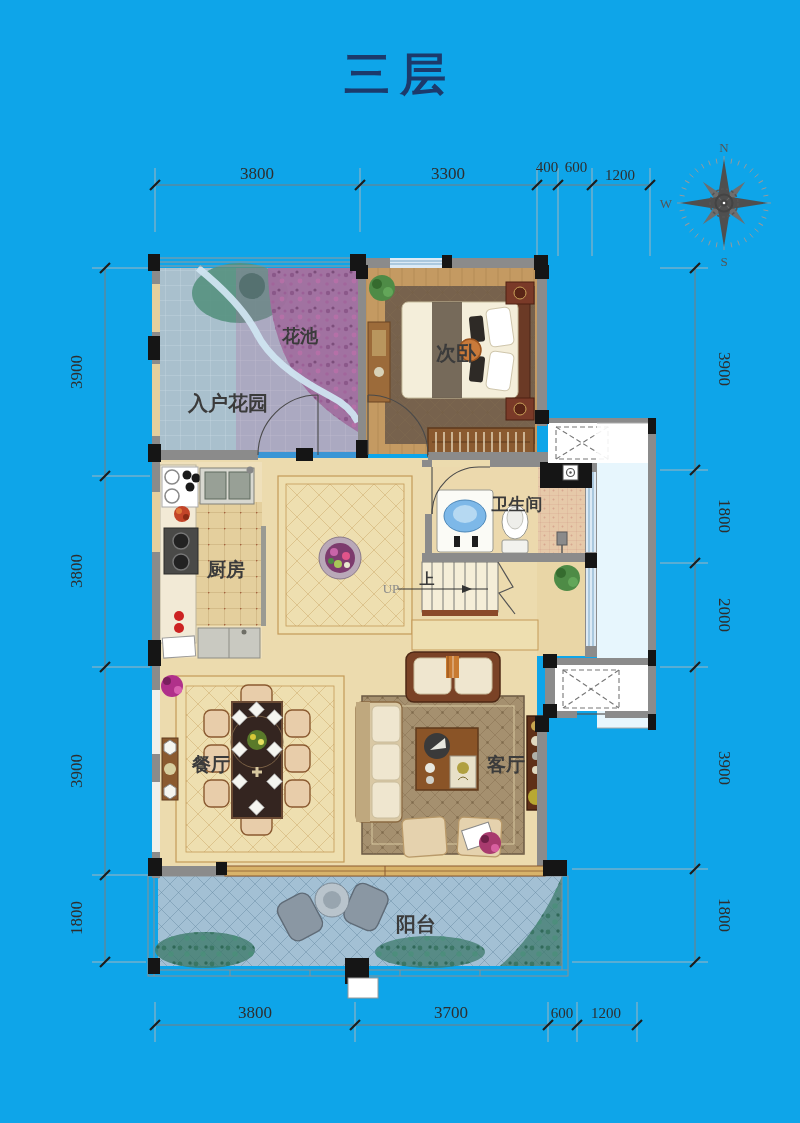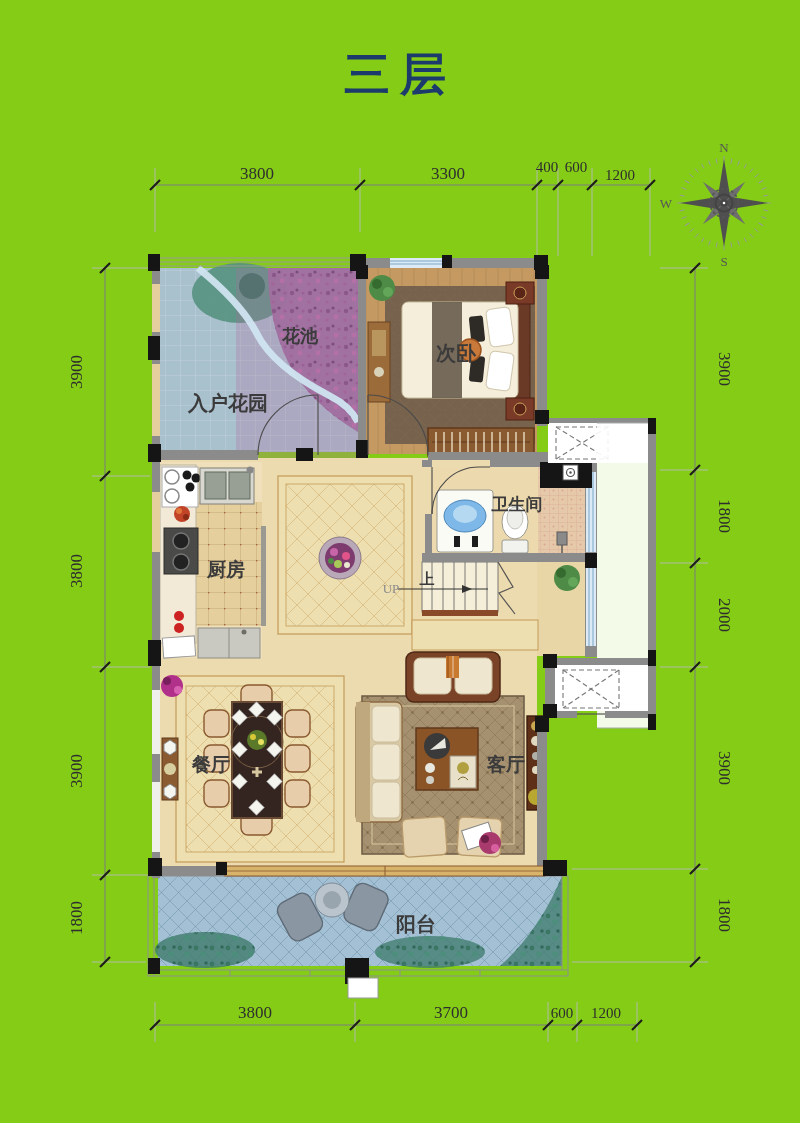--- a/index.html
+++ b/index.html
@@ -1,16 +1,16 @@
 <!DOCTYPE html>
 <html><head>
 <meta charset="utf-8">
 <style>
   html,body{margin:0;padding:0;background:#ffffff;}
-  .canvas{position:relative;width:800px;height:1123px;background:#84cc16;overflow:hidden;
+  .canvas{position:relative;width:800px;height:1123px;background:#0ea5e9;overflow:hidden;
           font-family:"Liberation Sans",sans-serif;}
   .title{position:absolute;left:0;top:44px;width:800px;text-align:center;
          font-family:"Liberation Serif",serif;font-weight:bold;font-size:46px;
          letter-spacing:10px;color:#1c3a6b;}
   svg text{font-family:"Liberation Serif",serif;}
   .dim{font-size:17px;fill:#2e2e2e;}
   .dim-s{font-size:15px;fill:#2e2e2e;}
   .room-label{font-family:"Liberation Sans",sans-serif;font-weight:bold;fill:#3b3b3b;}
 </style>
 </head>

